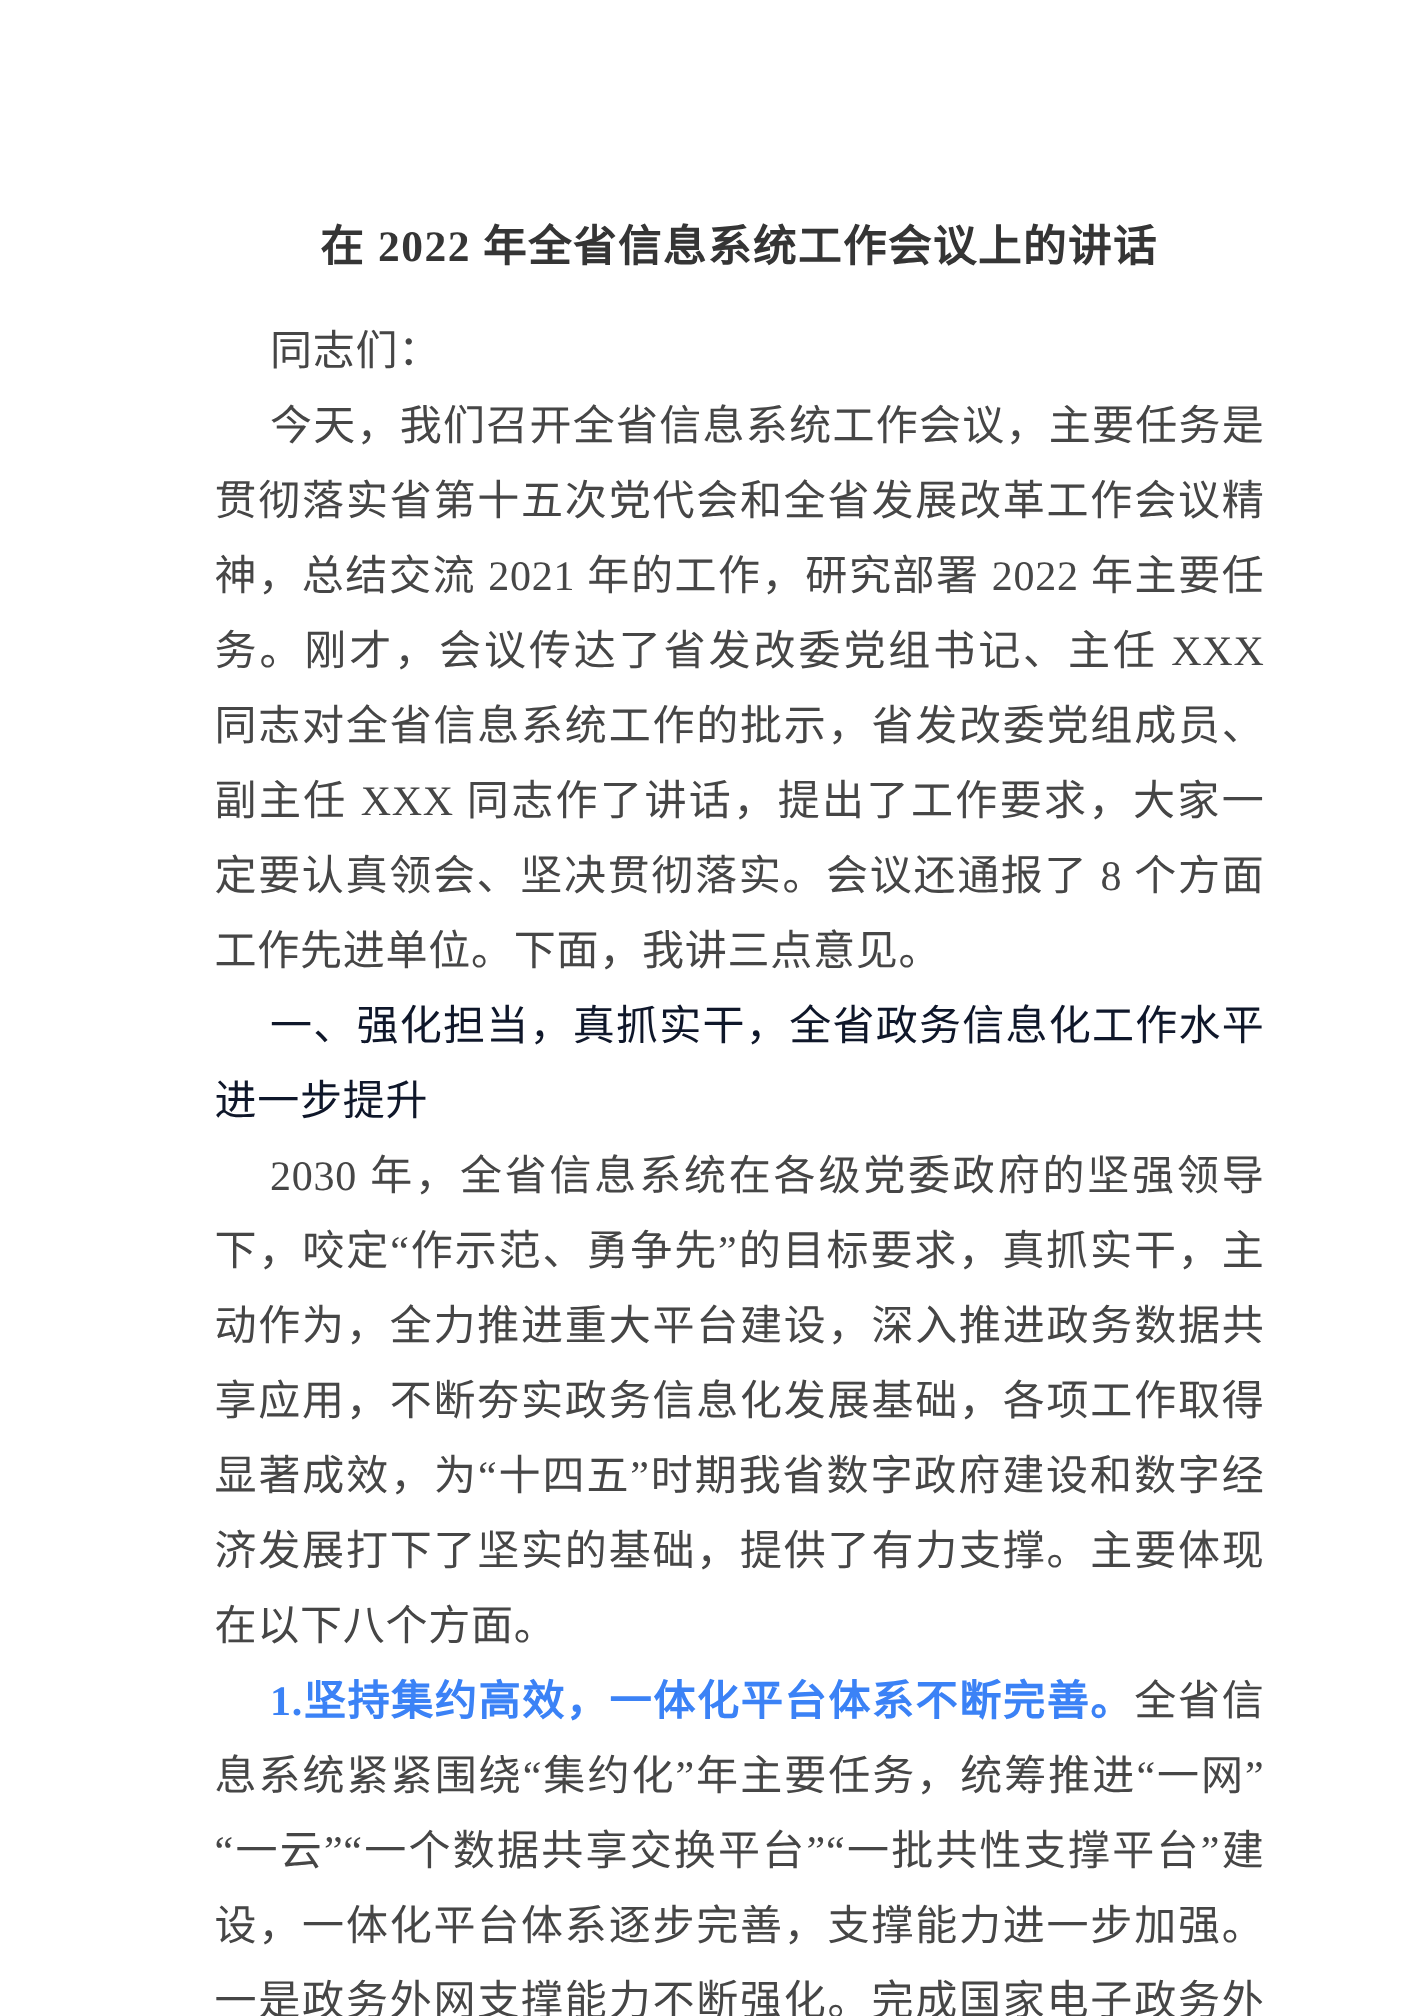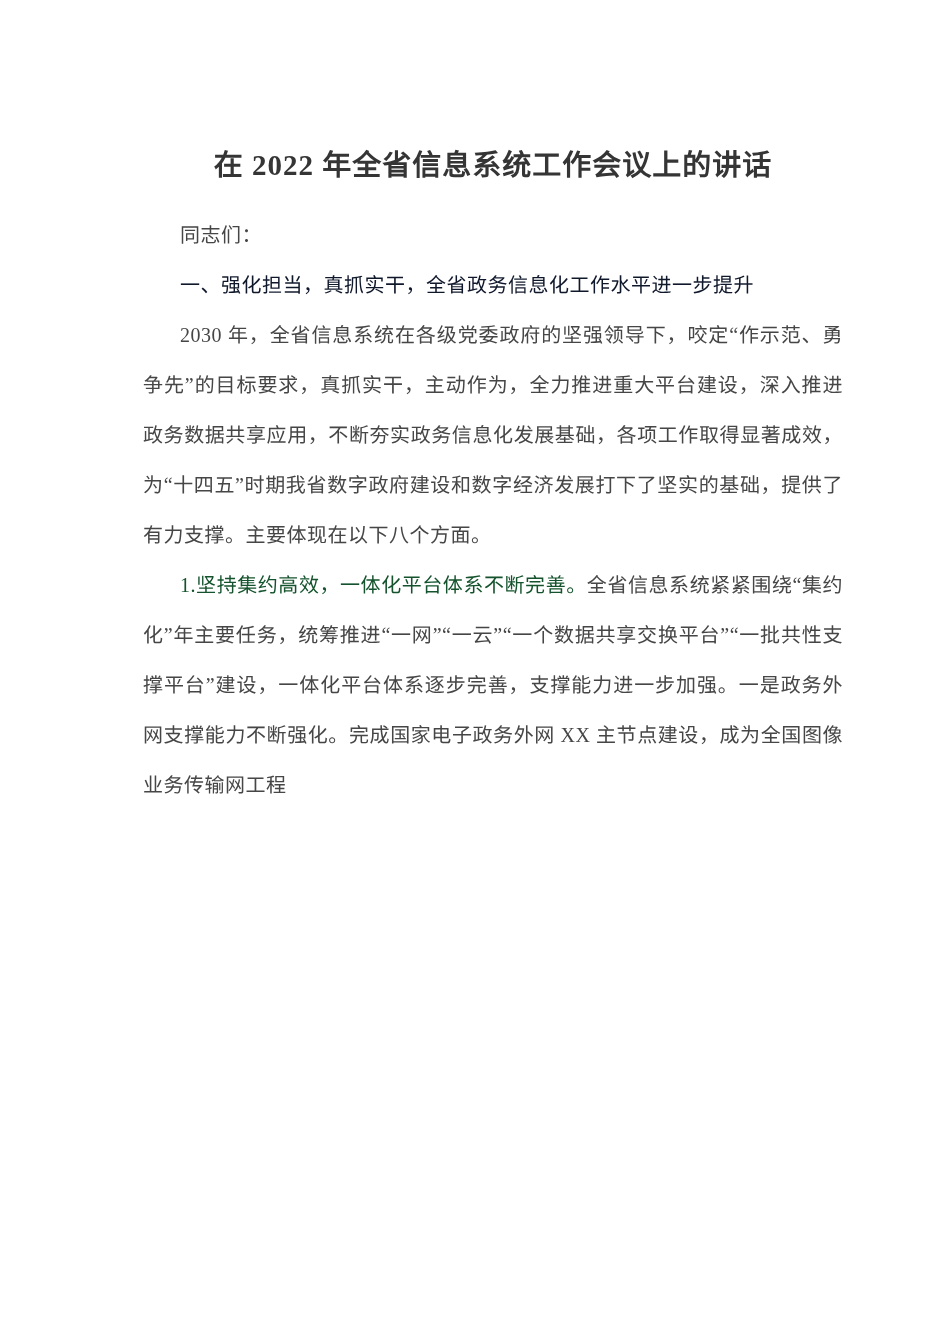--- a/index.html
+++ b/index.html
@@ -26,44 +26,45 @@
     margin: 0 0 20px 0;
     font-size: 29px;
     font-weight: bold;
     line-height: 50px;
     text-align: center;
     color: #353535;
     letter-spacing: 1px;
   }
   .para {
     margin: 0;
-    font-size: 20px;
+    font-size: 28px;
     line-height: 50px;
     text-align: justify;
     text-indent: 37px;
     color: #464646;
     letter-spacing: 0.5px;
   }
   .para.heading-red {
     color: #0f172a;
   }
   .bold-lead {
-    font-weight: normal;
-    color: #14532d;
+    font-weight: bold;
+    color: #3b82f6;
   }
 </style>
 </head>
 <body>
 
 <div class="page">
   <div class="content">
     <h1 class="doc-title">在 2022 年全省信息系统工作会议上的讲话</h1>
 
     <p class="para">同志们：</p>
 
+    <p class="para">今天，我们召开全省信息系统工作会议，主要任务是贯彻落实省第十五次党代会和全省发展改革工作会议精神，总结交流 2021 年的工作，研究部署 2022 年主要任务。刚才，会议传达了省发改委党组书记、主任 XXX 同志对全省信息系统工作的批示，省发改委党组成员、副主任 XXX 同志作了讲话，提出了工作要求，大家一定要认真领会、坚决贯彻落实。会议还通报了 8 个方面工作先进单位。下面，我讲三点意见。</p>
 
     <p class="para heading-red">一、强化担当，真抓实干，全省政务信息化工作水平进一步提升</p>
 
     <p class="para">2030 年，全省信息系统在各级党委政府的坚强领导下，咬定“作示范、勇争先”的目标要求，真抓实干，主动作为，全力推进重大平台建设，深入推进政务数据共享应用，不断夯实政务信息化发展基础，各项工作取得显著成效，为“十四五”时期我省数字政府建设和数字经济发展打下了坚实的基础，提供了有力支撑。主要体现在以下八个方面。</p>
 
     <p class="para"><span class="bold-lead">1.坚持集约高效，一体化平台体系不断完善。</span><span>全省信息系统紧紧围绕“集约化”年主要任务，统筹推进“一网”“一云”“一个数据共享交换平台”“一批共性支撑平台”建设，一体化平台体系逐步完善，支撑能力进一步加强。一是政务外网支撑能力不断强化。完成国家电子政务外网 XX 主节点建设，成为全国图像业务传输网工程</span></p>
   </div>
 </div>
 
 </body></html>

